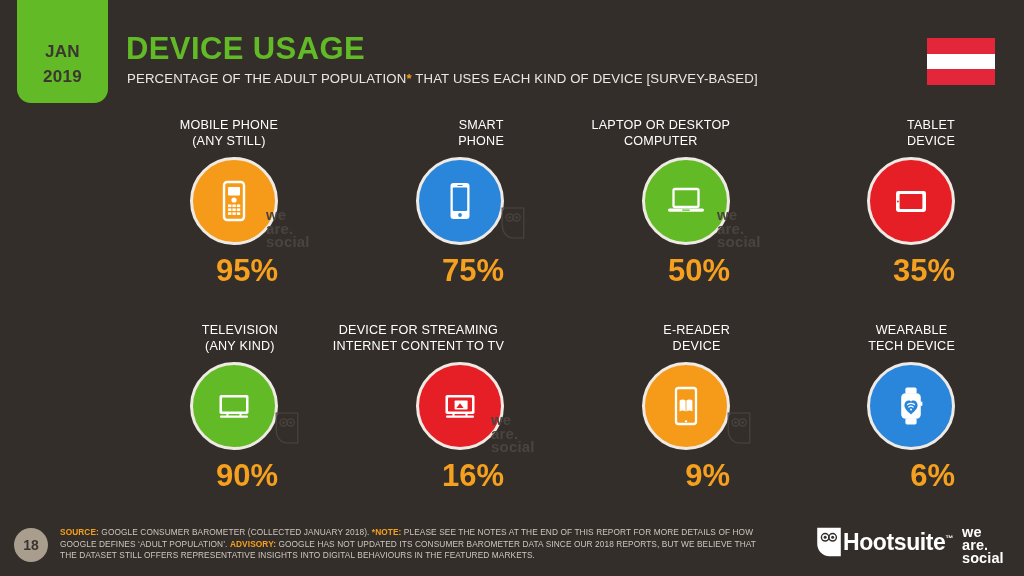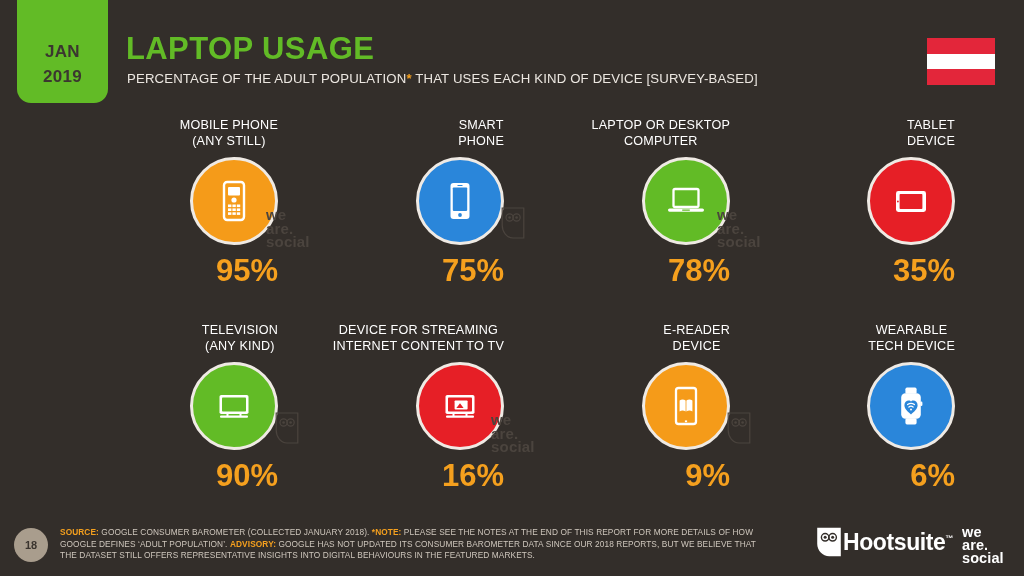--- a/index.html
+++ b/index.html
@@ -78,21 +78,21 @@
   .wm-was{
     position:absolute;color:#4b443e;font-weight:bold;font-size:15px;
     line-height:13.5px;letter-spacing:.2px;
   }
   .wm-owl{position:absolute;}
   .wm-owl svg{display:block;}
 
   
   .page-num{
     position:absolute;left:14px;top:528px;width:34px;height:34px;border-radius:50%;
-    background:#a99d8d;color:#3b352f;font-weight:bold;font-size:11px;
+    background:#a99d8d;color:#3b352f;font-weight:bold;font-size:14px;
     display:flex;align-items:center;justify-content:center;
   }
   .footnote{
     position:absolute;left:60px;top:527px;width:712px;
     color:#cfc7bd;font-size:8.3px;line-height:11.6px;letter-spacing:.1px;
   }
   .footnote b{color:#f5a01e;margin-top:35px;}
 
   
   .logo-hoot{
@@ -110,21 +110,21 @@
 </head>
 <body>
 
 <div class="slide">
 
   <div class="date-badge">
     <span>JAN</span>
     <span>2019</span>
   </div>
 
-  <div class="title">LAPTOP USAGE</div>
+  <div class="title">DEVICE USAGE</div>
   <div class="subtitle"><span>PERCENTAGE OF THE ADULT POPULATION</span><span class="ast">*</span><span> THAT USES EACH KIND OF DEVICE [SURVEY-BASED]</span></div>
 
   <div class="flag">
     <i class="r"></i>
     <i class="w"></i>
     <i class="r"></i>
   </div>
 
   <div class="row row1">
 
@@ -173,21 +173,21 @@
         <div>LAPTOP OR DESKTOP</div>
         <div>COMPUTER</div>
       </div>
       <div class="puck bg-green">
         <svg width="48" height="48" viewBox="0 0 48 48" aria-hidden="true">
           <rect x="11.5" y="12" width="25" height="18" rx="1.6" fill="none" stroke="#fff" stroke-width="2.3"></rect>
           <rect x="6" y="31.5" width="36" height="3.2" rx="1.6" fill="#fff"></rect>
           <rect x="20" y="32.4" width="8" height="1.4" rx="0.7" fill="#62bb26"></rect>
         </svg>
       </div>
-      <div class="pct">78%</div>
+      <div class="pct">50%</div>
     </div>
 
     <div class="cell c4">
       <div class="label">
         <div>TABLET</div>
         <div>DEVICE</div>
       </div>
       <div class="puck bg-red">
         <svg width="48" height="48" viewBox="0 0 48 48" aria-hidden="true">
           <rect x="9" y="14" width="30" height="21" rx="2.4" fill="#fff"></rect>

